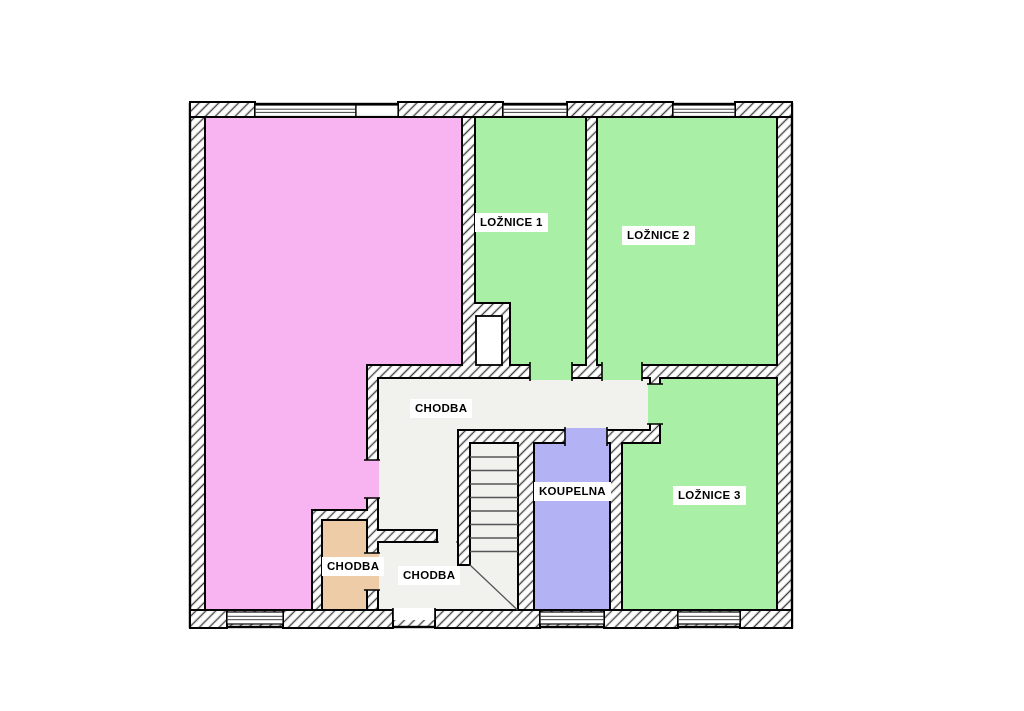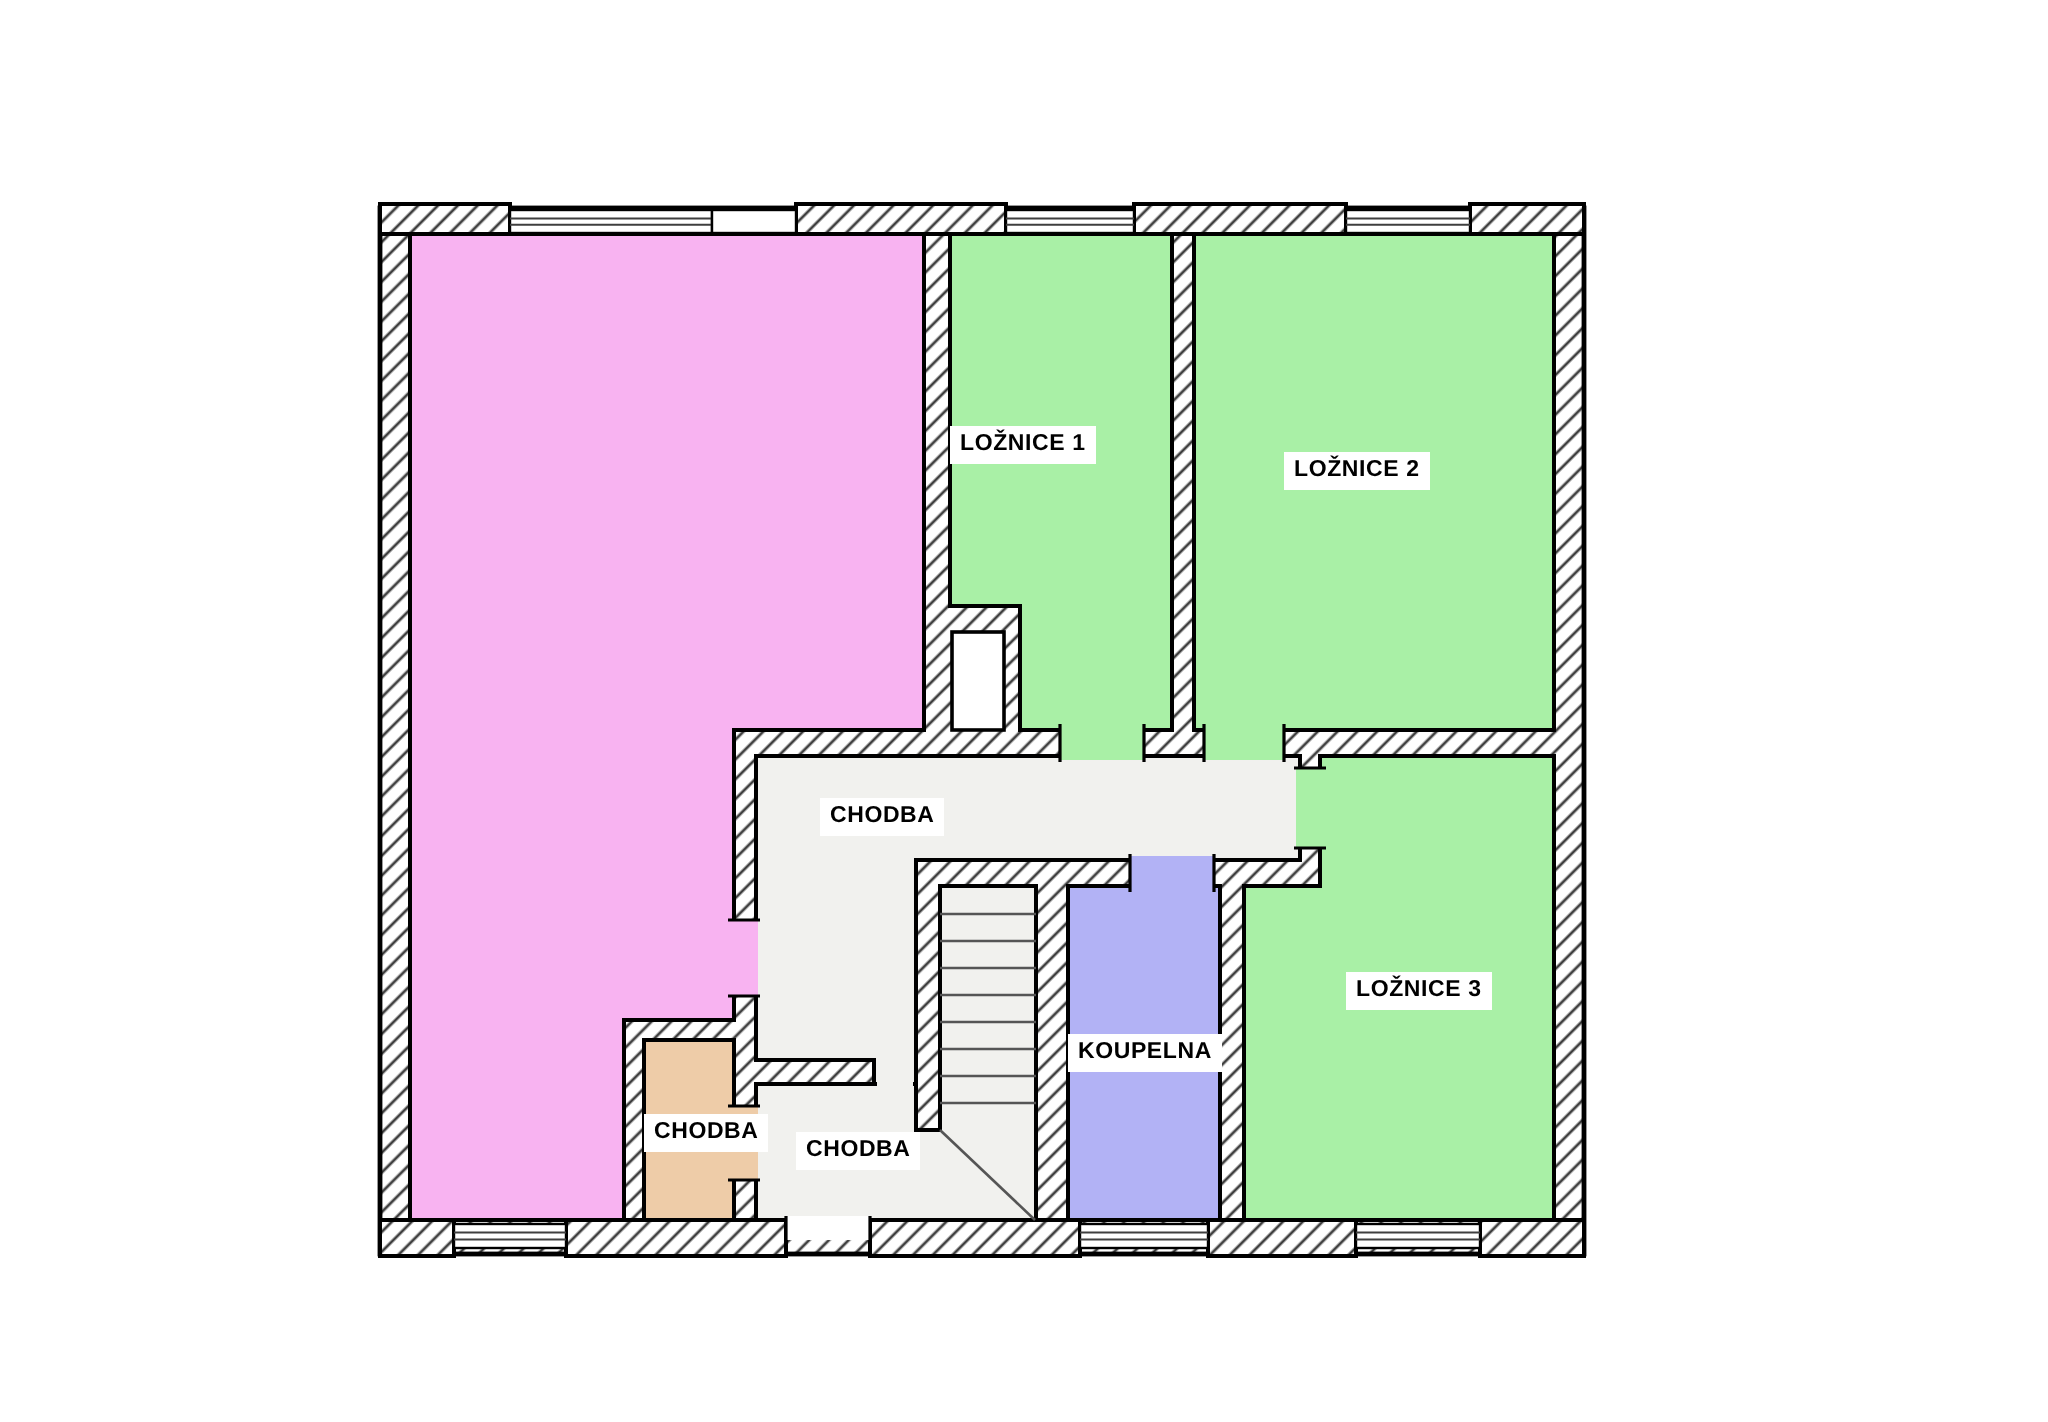--- a/index.html
+++ b/index.html
@@ -116,20 +116,20 @@
   </g>
 
   <g stroke="#555" stroke-width="1.3">
     <path d="M470,457 H518 M470,470.5 H518 M470,484 H518 M470,497.5 H518 M470,511 H518
              M470,524.5 H518 M470,538 H518 M470,551.5 H518"></path>
     <line x1="470" y1="565" x2="517.5" y2="610"></line>
   </g>
 </svg>
 
 <div class="room-label" style="left:475px;top:213px;">LOŽNICE 1</div>
-<div class="room-label" style="left:642px;top:226px;text-align:center;">LOŽNICE 2</div>
+<div class="room-label" style="left:622px;top:226px;text-align:center;">LOŽNICE 2</div>
 <div class="room-label" style="left:410px;top:399px;">CHODBA</div>
-<div class="room-label" style="left:534px;top:517px;">KOUPELNA</div>
+<div class="room-label" style="left:534px;top:482px;">KOUPELNA</div>
 <div class="room-label" style="left:673px;top:486px;">LOŽNICE 3</div>
 <div class="room-label" style="left:322px;top:557px;">CHODBA</div>
 <div class="room-label" style="left:398px;top:566px;">CHODBA</div>
 
 </div>
 
 </body></html>

